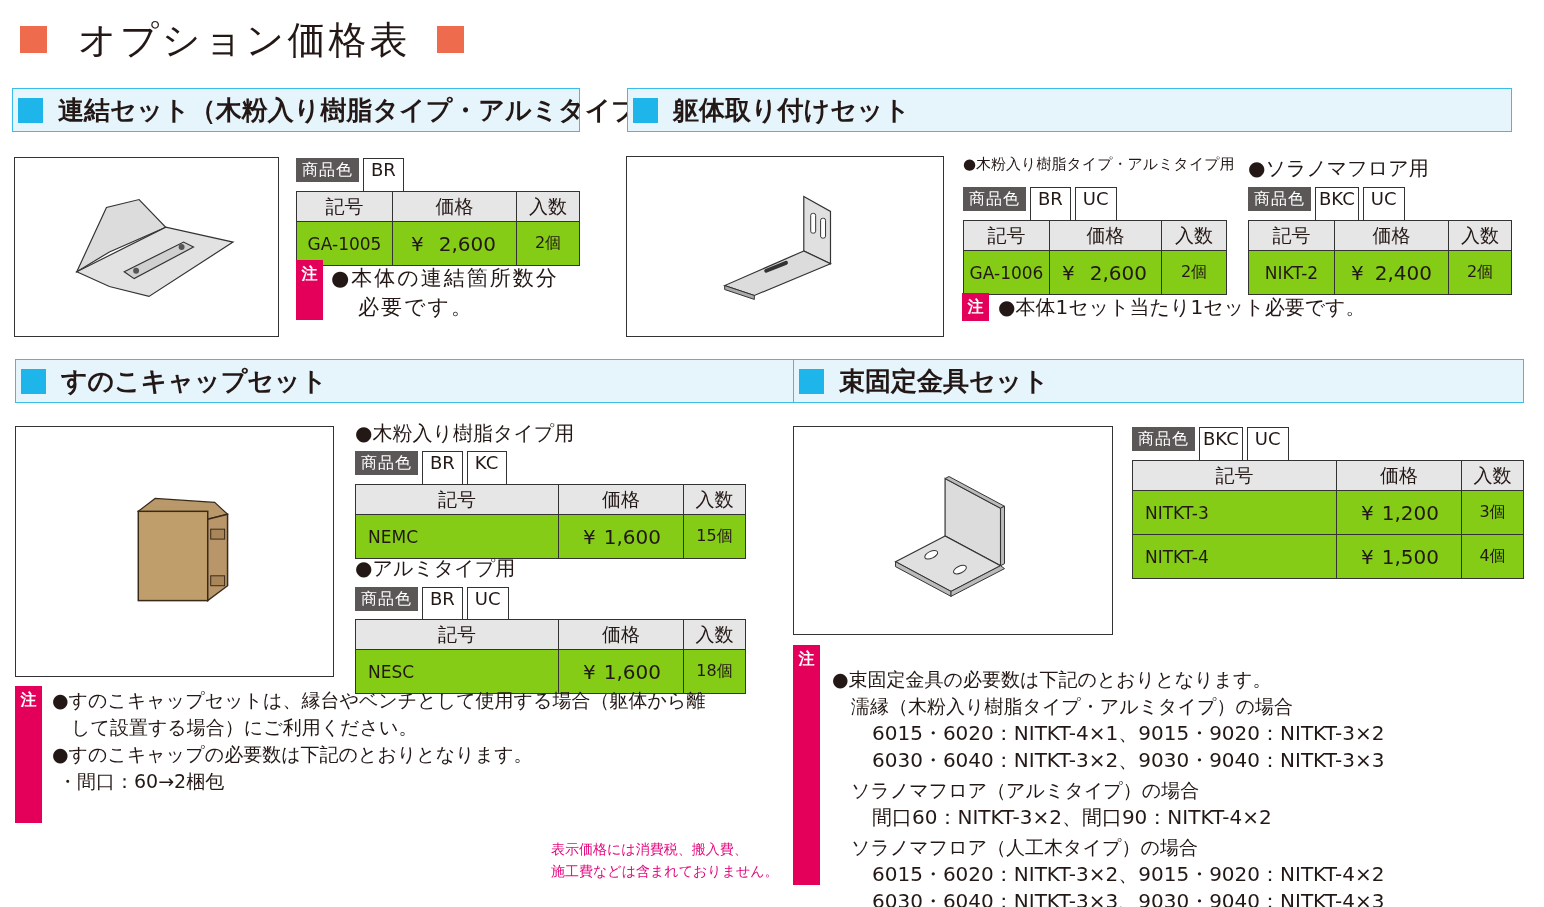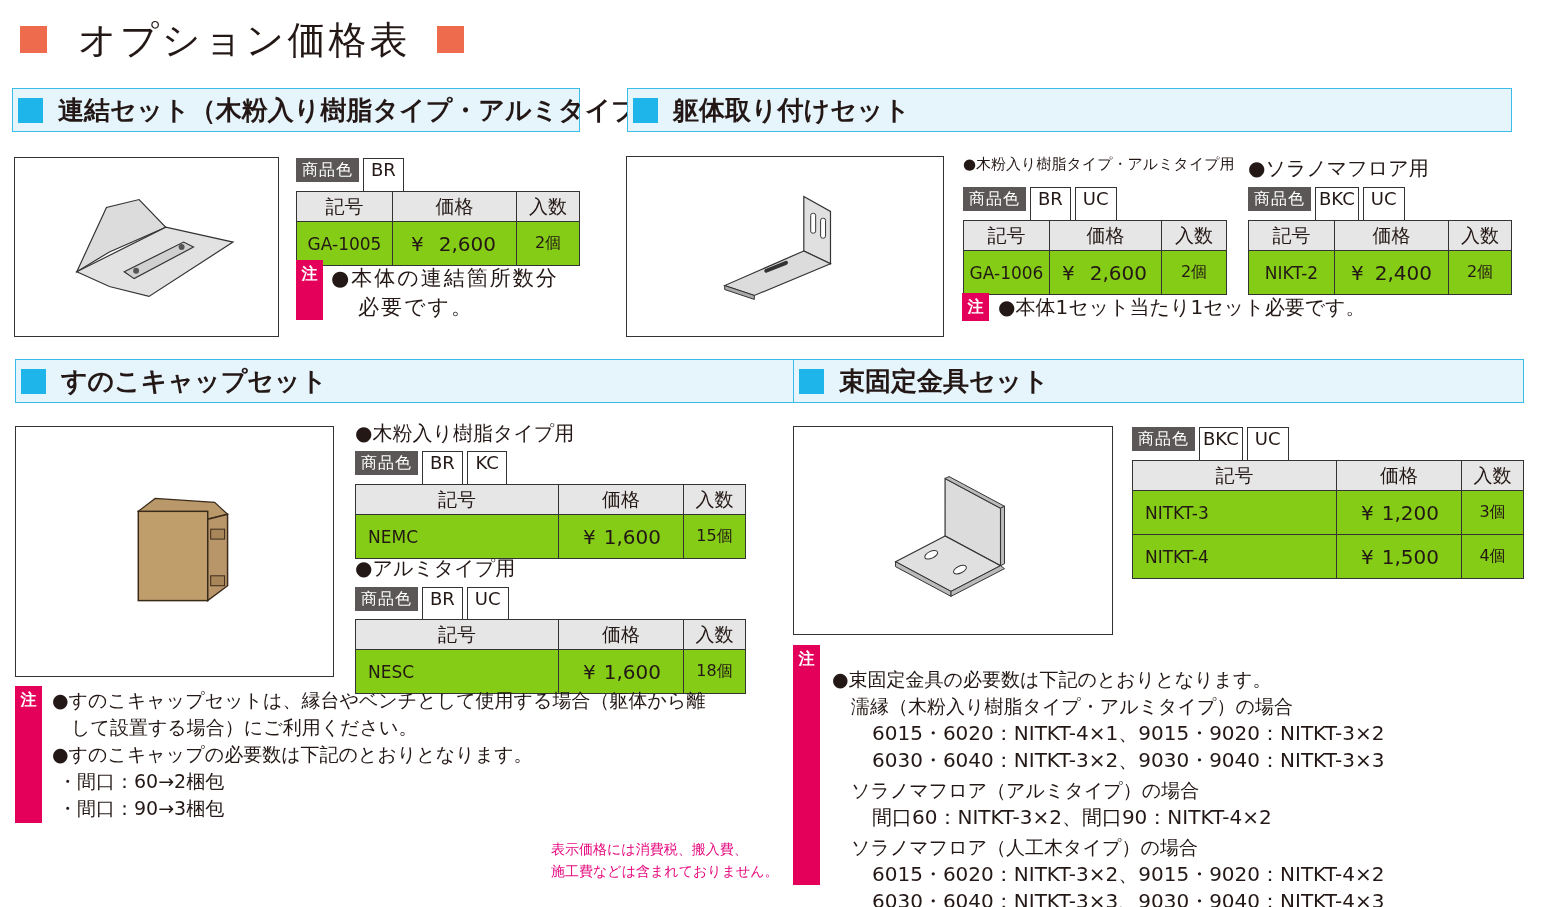--- a/index.html
+++ b/index.html
@@ -16,21 +16,21 @@
     display: flex; align-items: center;
   }
   .sec-head .sq { width: 25px; height: 25px; background: #1eb6ea; margin-left: 5px; margin-right: 15px; flex: none; }
   .sec-head .txt { font-size: 26px; font-weight: bold; letter-spacing: 0px; white-space: nowrap; }
   
   .img-box { position: absolute; border: 1.5px solid #333; background: #fff; }
   .img-box svg { width: 100%; height: 100%; display: block; }
   
   .color-row { position: absolute; display: flex; height: 24px; gap: 4px; }
   .color-row .lbl { background: #5b5757; color: #fff; font-size: 16px; padding: 0 6px; line-height: 24px; height: 24px; letter-spacing: 1px; }
-  .color-row .chip { border: 1.5px solid #333; font-size: 18px; line-height: 21px; padding: 0 7px; height: 40px; background: #fff; min-width: 40px; text-align: right; }
+  .color-row .chip { border: 1.5px solid #333; font-size: 18px; line-height: 21px; padding: 0 7px; height: 40px; background: #fff; min-width: 40px; text-align: left; }
   
   table.pt { position: absolute; border-collapse: collapse; border: 1.5px solid #333; background: #84cc16; }
   table.pt th { background: #e6e6e6; font-weight: normal; font-size: 19px; height: 30px; border: 1.5px solid #333; text-align: center; padding: 0; }
   table.pt td { font-size: 17px; height: 44px; border: 1.5px solid #333; padding: 0 6px; white-space: nowrap; }
   table.pt td.price { font-size: 20px; }
   table.pt td.price .yen { float: left; padding-left: 12px; }
   table.pt td.price .num { float: right; padding-right: 14px; }
   table.pt td.qty { text-align: center; font-size: 16px; }
   table.pt td.code-c { text-align: center; }
   
@@ -207,21 +207,20 @@
     <td class="qty">18個</td>
   </tr>
 </tbody>
   </table>
 <div class="note-bar" style="left:15px; top:686px; height:137px;">注</div>
 <div class="note-text" style="left:52px; top:687px; font-size:19px; line-height:27px;">
   <div>●すのこキャップセットは、縁台やベンチとして使用する場合（躯体から離</div>
   <div>　して設置する場合）にご利用ください。</div>
   <div>●すのこキャップの必要数は下記のとおりとなります。</div>
   <div style="padding-left:6px">・間口：60→2梱包</div>
-  <div style="padding-left:6px">・間口：90→3梱包</div>
 </div>
 <div class="disclaimer" style="left:551px; top:838px;">
   <div>表示価格には消費税、搬入費、</div>
   <div>施工費などは含まれておりません。</div>
 </div>
 
 <div class="sec-head" style="left:793px; top:359px; width:731px;">
   <span class="sq"></span>
   <span class="txt">束固定金具セット</span>
 </div>

